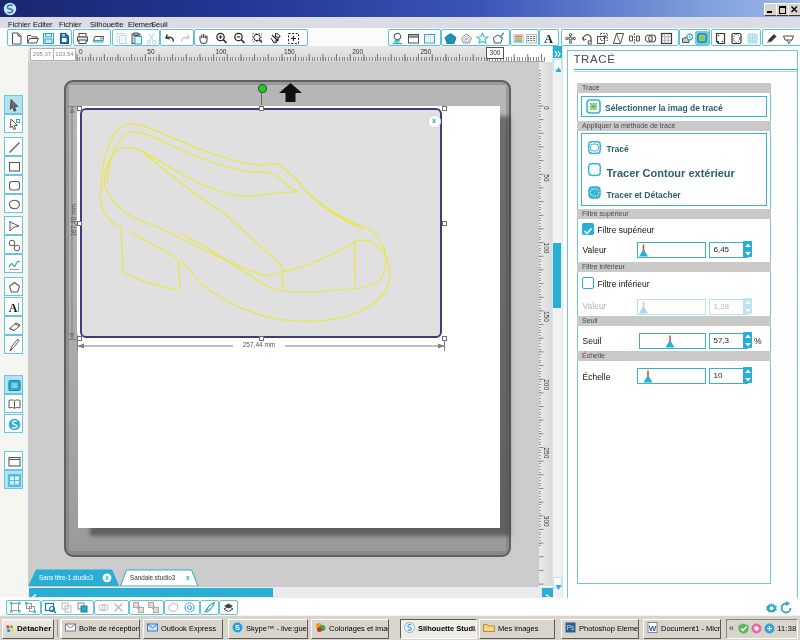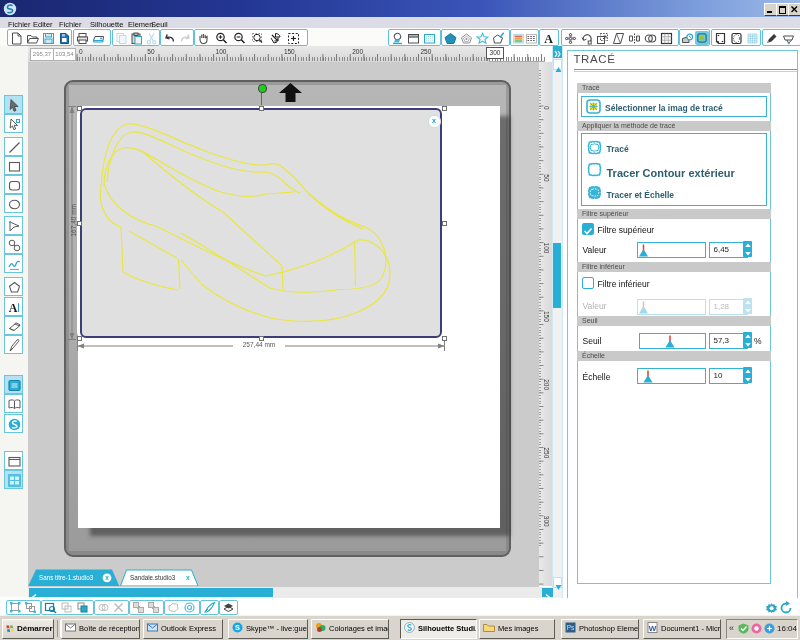--- a/index.html
+++ b/index.html
@@ -583,21 +583,21 @@
       </svg>
       <svg class="abs" style="left:24px;top:116.4px" width="15" height="15" viewBox="0 0 15 15">
         <path d="M4 2.1 Q5.7 0.9 7.5 1.9 Q9.3 0.9 11 2.1 Q13.3 1.7 12.9 4 Q14.1 5.7 13.1 7.5 Q14.1 9.3 12.9 11 Q13.3 13.3 11 12.9 Q9.3 14.1 7.5 13.1 Q5.7 14.1 4 12.9 Q1.7 13.3 2.1 11 Q0.9 9.3 1.9 7.5 Q0.9 5.7 2.1 4 Q1.7 1.7 4 2.1 Z" stroke="#35b4d6" stroke-width="1.5" fill="none"></path>
       </svg>
       <svg class="abs" style="left:24px;top:139.3px" width="15" height="15" viewBox="0 0 15 15">
         <path d="M4 2.1 Q5.7 0.9 7.5 1.9 Q9.3 0.9 11 2.1 Q13.3 1.7 12.9 4 Q14.1 5.7 13.1 7.5 Q14.1 9.3 12.9 11 Q13.3 13.3 11 12.9 Q9.3 14.1 7.5 13.1 Q5.7 14.1 4 12.9 Q1.7 13.3 2.1 11 Q0.9 9.3 1.9 7.5 Q0.9 5.7 2.1 4 Q1.7 1.7 4 2.1 Z" fill="#35b4d6" stroke="#35b4d6"></path>
         <path d="M5.2 4.4 Q7.5 3.3 9.8 4.4 Q11.6 4.1 11.3 5.9 Q12.3 7.5 11.3 9.1 Q11.6 10.9 9.8 10.6 Q7.5 11.7 5.2 10.6 Q3.4 10.9 3.7 9.1 Q2.7 7.5 3.7 5.9 Q3.4 4.1 5.2 4.4 Z" stroke="#fff" stroke-width="1" fill="none" stroke-dasharray="1.6 1.2"></path>
       </svg>
       <div class="abs" style="left:44px;top:97.5px;font-size:8.5px;font-weight:bold;color:#2e5f70">Tracé</div>
       <div class="abs" style="left:44px;top:120.5px;font-size:11px;font-weight:bold;color:#2e5f70">Tracer Contour extérieur</div>
-      <div class="abs" style="left:44px;top:143.5px;font-size:8.5px;font-weight:bold;color:#2e5f70">Tracer et Échelle</div>
+      <div class="abs" style="left:44px;top:143.5px;font-size:8.5px;font-weight:bold;color:#2e5f70">Tracer et Détacher</div>
       <div class="ghead" style="left:14.5px;top:162.5px;width:193.5px">Filtre supérieur</div>
       <div class="abs" style="left:19px;top:177px;width:12px;height:12px;background:#29aed6;border-radius:2px"><svg width="12" height="12">
           <path d="M2.5 6 L5 8.5 L9.5 3.5" stroke="#fff" stroke-width="1.6" fill="none"></path>
         </svg></div>
       <div class="plabel" style="left:35px;top:179px">Filtre supérieur</div>
       <div class="plabel" style="left:20px;top:199px">Valeur</div>
       <div class="slider" style="left:74px;top:196px"><svg width="67" height="14">
           <path d="M5.5 1.5 V8" stroke="#e33b2e" stroke-width="1.5"></path>
           <path d="M5.5 6 L10 13.5 H1 Z" fill="#29aed6"></path>
         </svg></div>
@@ -732,21 +732,21 @@
         <path d="M11.5 7 A4.5 4.5 0 1 1 7 2.5" fill="none" stroke="#2aa7c9" stroke-width="1.8"></path>
         <path d="M7 0 L11 2.5 L7 5 Z" fill="#2aa7c9"></path>
       </svg>
     </div>
     <div class="abs" style="left:0;top:615px;width:800px;height:25px;background:#d9d5cd;border-top:1px solid #f5f3ee;box-sizing:border-box">
       <div class="abs" style="left:2px;top:2.5px;width:52px;height:20px;background:linear-gradient(180deg,#efece6,#d8d4cc);border:1px solid #fdfdfb;border-right-color:#5c5c54;border-bottom-color:#5c5c54;box-sizing:border-box;white-space:nowrap;overflow:hidden;font-size:8px;font-weight:bold;line-height:17px"><svg width="11" height="11" viewBox="0 0 11 12" style="vertical-align:-2px;margin:0 1px 0 2px">
           <path d="M1 3 Q2.5 2 4 3 L4.5 6 Q3 5 1.5 6 Z" fill="#e03c31"></path>
           <path d="M5 3 Q6.5 2 8 3 L8.5 6 Q7 5 5.5 6 Z" fill="#7cb342"></path>
           <path d="M1.7 7 Q3.2 6 4.7 7 L5.2 10 Q3.7 9 2.2 10 Z" fill="#1e88e5"></path>
           <path d="M5.7 7 Q7.2 6 8.7 7 L9.2 10 Q7.7 9 6.2 10 Z" fill="#fdd835"></path>
-        </svg><span style="vertical-align:1px">Démarrer</span></div>
+        </svg><span style="vertical-align:1px">Détacher</span></div>
       <div class="abs" style="left:57px;top:4px;width:2px;height:17px;border-left:1px solid #9a968e;border-right:1px solid #fff"></div>
       <div class="task" style="left:61px;width:79px;"><svg class="ticon" width="11" height="11" viewBox="0 0 11 11">
           <rect x="0.5" y="2" width="10" height="7" fill="#fff" stroke="#777"></rect>
           <path d="M0.5 2 L5.5 6 L10.5 2" fill="none" stroke="#777"></path>
         </svg>Boîte de réception ...</div>
       <div class="task" style="left:143px;width:80px;"><svg class="ticon" width="11" height="11" viewBox="0 0 11 11">
           <rect x="0.5" y="2" width="10" height="7" fill="#cfe4f7" stroke="#3a7abf"></rect>
           <path d="M0.5 2 L5.5 6 L10.5 2" fill="none" stroke="#3a7abf"></path>
         </svg>Outlook Express</div>
       <div class="task" style="left:228px;width:80px;"><svg class="ticon" width="11" height="11" viewBox="0 0 11 11">
@@ -780,15 +780,15 @@
           <path d="M3 5.5 L5 7.5 L8.5 3.5" stroke="#fff" stroke-width="1.3" fill="none"></path>
         </svg>
         <svg class="abs" style="left:24px;top:3.5px" width="11" height="11">
           <circle cx="5.5" cy="5.5" r="5" fill="#e868a2"></circle>
           <circle cx="5.5" cy="5.5" r="2.2" fill="#fff"></circle>
         </svg>
         <svg class="abs" style="left:37px;top:3.5px" width="11" height="11">
           <circle cx="5.5" cy="5.5" r="5" fill="#3aa0dc"></circle>
           <path d="M3 5.5 H8 M5.5 3 V8" stroke="#fff" stroke-width="1.2"></path>
         </svg>
-        <span class="abs" style="left:50px;top:4px;font-size:8px;color:#111">16:04</span>
+        <span class="abs" style="left:50px;top:4px;font-size:8px;color:#111">11:38</span>
       </div>
     </div>
   </div>
 </body></html>

